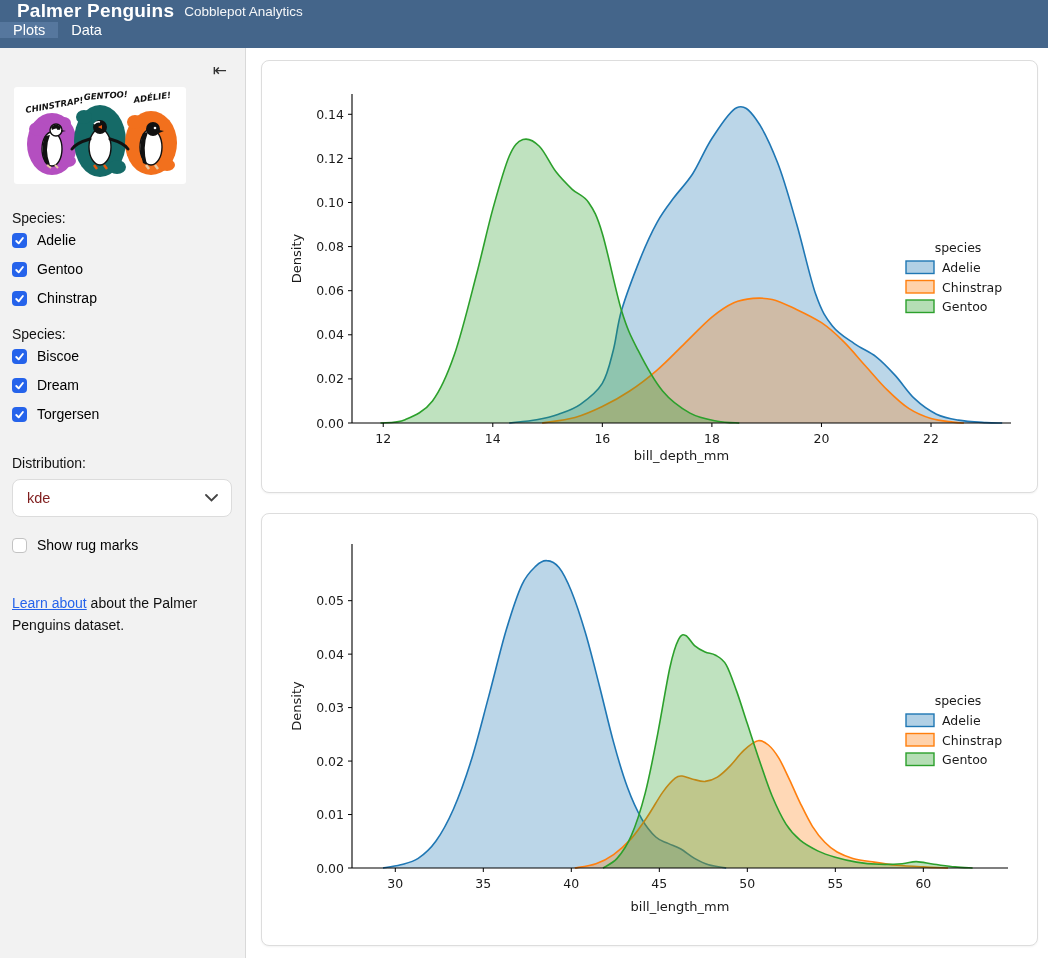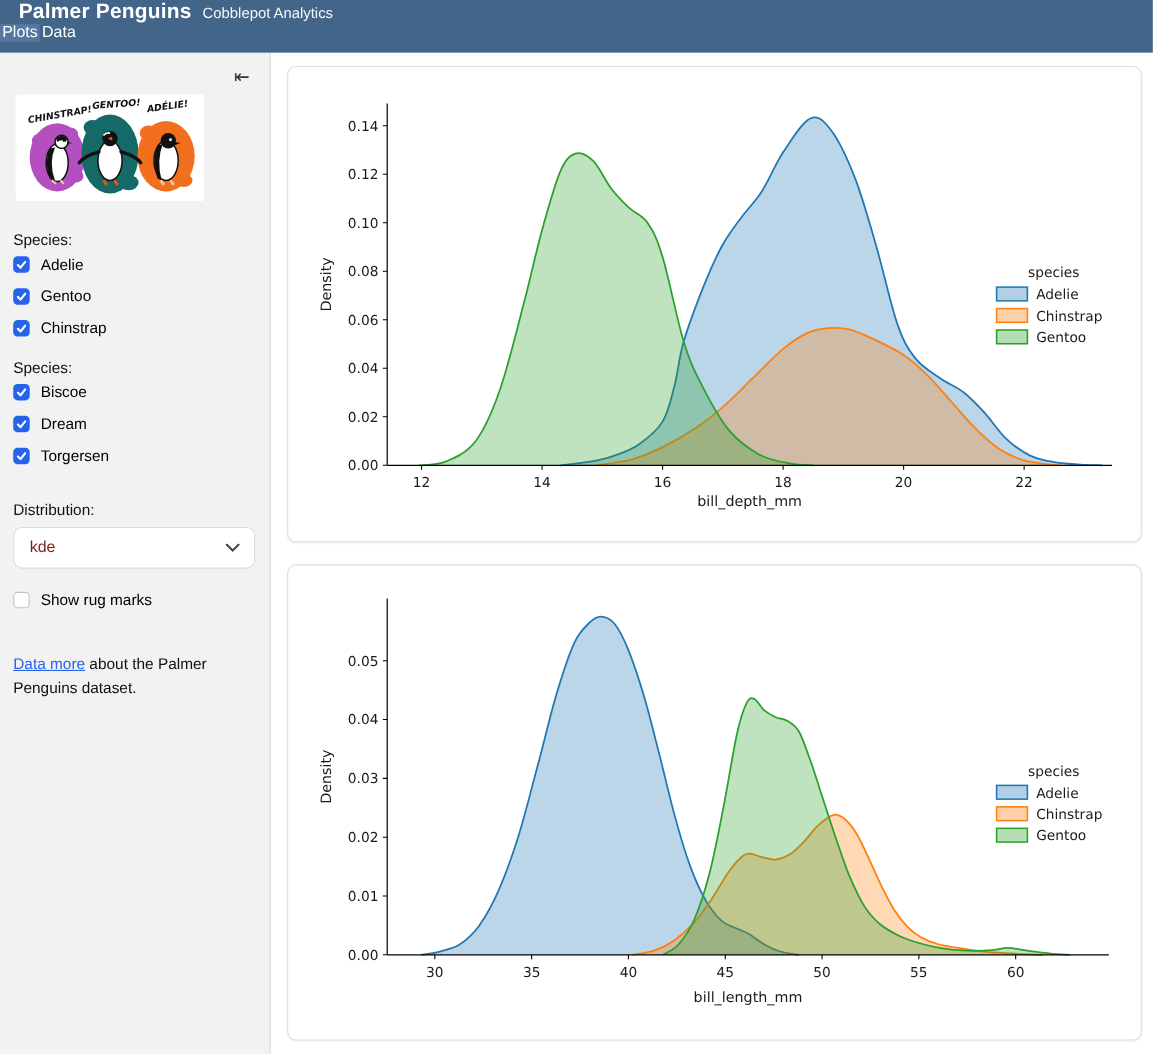--- a/index.html
+++ b/index.html
@@ -6,21 +6,21 @@
   html,body { width:1048px; height:958px; overflow:hidden; background:#fff;
               font-family:"Liberation Sans","DejaVu Sans",sans-serif; }
 
   
   .header { position:absolute; left:0; top:0; width:1048px; height:48px;
             display:flex; align-items:stretch; color:#fff; }
   .brand { display:flex; align-items:center; gap:10px; padding-left:17px; width:346px; }
   .brand .title { font-size:19px; font-weight:700; letter-spacing:.2px; }
   .brand .subtitle { font-size:13.5px; font-weight:500; opacity:.95; }
   .tabs { display:flex; align-items:stretch; }
-  .tab { display:flex; align-items:center; padding:0 2px; font-size:14.5px; cursor:pointer; }
+  .tab { display:flex; align-items:center; padding:0 13px; font-size:14.5px; cursor:pointer; }
 
   
   .sidebar { position:absolute; left:0; top:48px; width:246px; height:910px;
              background:#f2f2f2; border-right:1px solid #d9d9d9; padding:8px 12px; }
   .collapse-row { text-align:right; padding:4px 6px 2px 0; }
   .collapse-btn { font-size:17px; color:#333; cursor:pointer; user-select:none; }
   .artwork { margin:4px 0 0 2px; }
   .side-label { font-size:14px; color:#111; margin:20px 0 6px 0; }
   .chk-row { display:flex; align-items:center; gap:10px; margin:0 0 13px 0; cursor:pointer; }
   .chk-row .box { width:15px; height:15px; border-radius:4px; flex:0 0 auto;
@@ -183,21 +183,21 @@
   </div>
 
   <div class="rug-row" id="rug-row">
       <label class="chk-row">
         <span class="box unchecked"></span>
         <span class="lbl">Show rug marks</span>
       </label>
     </div>
 
   <p class="learn">
-    <a>Data more</a><span> about the Palmer Penguins dataset.</span>
+    <a>Learn about</a><span> about the Palmer Penguins dataset.</span>
   </p>
 </div>
 
 <div class="main">
   <div class="card" style="top:12px;">
     <svg id="plot0" width="777" height="433" viewBox="0 0 777 433">
         <path d="M247.2,362.0C251.8,361.4 266.4,360.2 274.6,358.7C282.8,357.2 289.2,355.8 296.5,353.2C303.8,350.6 311.1,348.4 318.4,343.3C325.7,338.1 334.9,331.3 340.3,322.3C345.8,313.3 348.1,301.4 351.3,289.2C354.5,277.1 355.0,265.0 359.5,249.5C364.1,234.1 372.8,211.3 378.7,196.6C384.6,181.9 389.6,171.3 395.1,161.3C400.6,151.4 405.6,145.2 411.6,137.1C417.5,129.0 424.3,122.7 430.7,112.8C437.1,102.9 442.6,88.6 449.9,77.5C457.2,66.5 467.2,50.0 474.6,46.7C481.9,43.4 486.9,48.5 493.7,57.7C500.6,66.9 508.8,84.2 515.6,101.8C522.5,119.4 528.4,141.5 534.8,163.5C541.2,185.6 548.0,217.2 554.0,234.1C559.9,251.0 564.0,256.9 570.4,265.0C576.8,273.1 585.0,277.5 592.3,282.6C599.6,287.8 607.4,290.5 614.2,295.8C621.1,301.2 627.0,307.6 633.4,314.6C639.8,321.6 645.7,331.3 652.6,337.7C659.4,344.2 667.2,349.6 674.5,353.2C681.8,356.7 688.2,357.7 696.4,359.1C704.6,360.5 716.5,361.1 723.8,361.6C731.1,362.0 737.5,361.9 740.2,362.0L740.2,362L247.2,362Z" fill="#1f77b4" fill-opacity="0.3" stroke="none"></path>
         <path d="M247.2,362.0C251.8,361.4 266.4,360.2 274.6,358.7C282.8,357.2 289.2,355.8 296.5,353.2C303.8,350.6 311.1,348.4 318.4,343.3C325.7,338.1 334.9,331.3 340.3,322.3C345.8,313.3 348.1,301.4 351.3,289.2C354.5,277.1 355.0,265.0 359.5,249.5C364.1,234.1 372.8,211.3 378.7,196.6C384.6,181.9 389.6,171.3 395.1,161.3C400.6,151.4 405.6,145.2 411.6,137.1C417.5,129.0 424.3,122.7 430.7,112.8C437.1,102.9 442.6,88.6 449.9,77.5C457.2,66.5 467.2,50.0 474.6,46.7C481.9,43.4 486.9,48.5 493.7,57.7C500.6,66.9 508.8,84.2 515.6,101.8C522.5,119.4 528.4,141.5 534.8,163.5C541.2,185.6 548.0,217.2 554.0,234.1C559.9,251.0 564.0,256.9 570.4,265.0C576.8,273.1 585.0,277.5 592.3,282.6C599.6,287.8 607.4,290.5 614.2,295.8C621.1,301.2 627.0,307.6 633.4,314.6C639.8,321.6 645.7,331.3 652.6,337.7C659.4,344.2 667.2,349.6 674.5,353.2C681.8,356.7 688.2,357.7 696.4,359.1C704.6,360.5 716.5,361.1 723.8,361.6C731.1,362.0 737.5,361.9 740.2,362.0" fill="none" stroke="#1f77b4" stroke-width="1.6"></path>
         <path d="M280.1,362.0C285.6,361.1 302.9,359.2 313.0,356.5C323.0,353.7 331.2,349.9 340.3,345.5C349.5,341.1 358.6,336.1 367.7,330.0C376.9,324.0 386.0,317.0 395.1,309.1C404.3,301.2 413.4,291.4 422.5,282.6C431.6,273.8 441.7,263.0 449.9,256.2C458.1,249.4 465.0,244.9 471.8,241.8C478.7,238.7 484.6,238.0 491.0,237.4C497.4,236.9 503.3,236.9 510.2,238.5C517.0,240.2 523.9,243.5 532.1,247.3C540.3,251.2 551.2,256.2 559.5,261.7C567.7,267.2 574.1,273.2 581.4,280.4C588.7,287.6 596.0,296.6 603.3,304.7C610.6,312.8 617.9,321.8 625.2,328.9C632.5,336.1 639.8,342.9 647.1,347.7C654.4,352.4 661.7,355.3 669.0,357.6C676.3,359.8 685.5,360.4 690.9,361.1C696.4,361.9 700.1,361.9 701.9,362.0L701.9,362L280.1,362Z" fill="#ff7f0e" fill-opacity="0.3" stroke="none"></path>
         <path d="M280.1,362.0C285.6,361.1 302.9,359.2 313.0,356.5C323.0,353.7 331.2,349.9 340.3,345.5C349.5,341.1 358.6,336.1 367.7,330.0C376.9,324.0 386.0,317.0 395.1,309.1C404.3,301.2 413.4,291.4 422.5,282.6C431.6,273.8 441.7,263.0 449.9,256.2C458.1,249.4 465.0,244.9 471.8,241.8C478.7,238.7 484.6,238.0 491.0,237.4C497.4,236.9 503.3,236.9 510.2,238.5C517.0,240.2 523.9,243.5 532.1,247.3C540.3,251.2 551.2,256.2 559.5,261.7C567.7,267.2 574.1,273.2 581.4,280.4C588.7,287.6 596.0,296.6 603.3,304.7C610.6,312.8 617.9,321.8 625.2,328.9C632.5,336.1 639.8,342.9 647.1,347.7C654.4,352.4 661.7,355.3 669.0,357.6C676.3,359.8 685.5,360.4 690.9,361.1C696.4,361.9 700.1,361.9 701.9,362.0" fill="none" stroke="#ff7f0e" stroke-width="1.6"></path>

